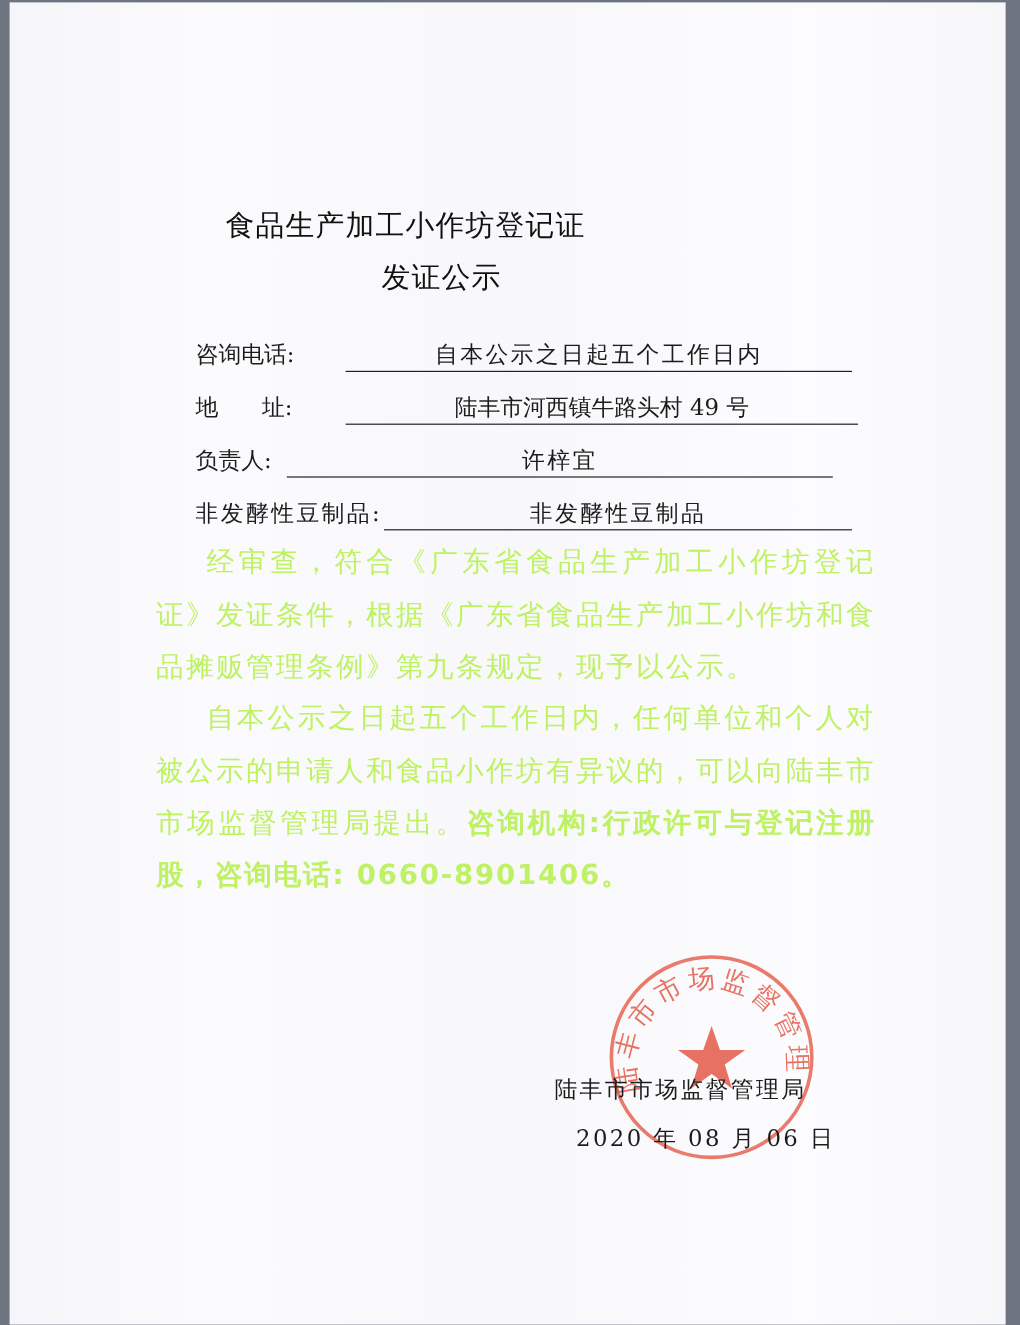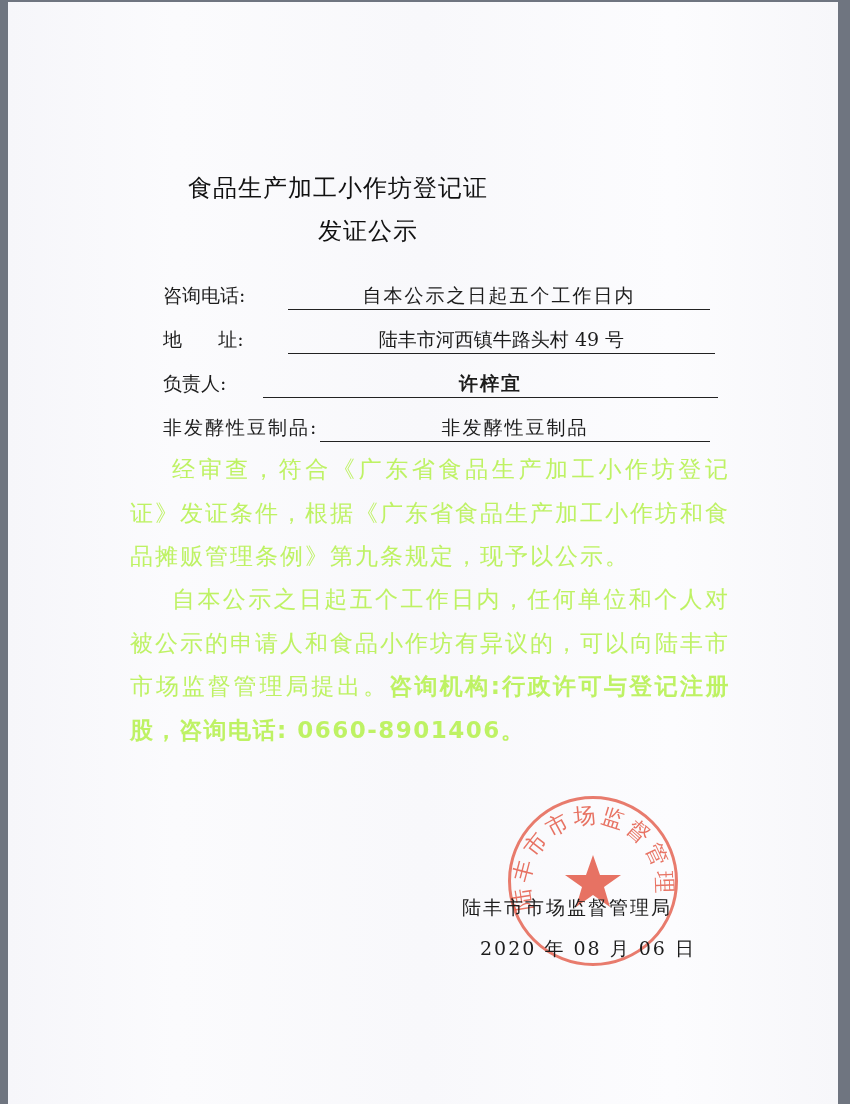--- a/index.html
+++ b/index.html
@@ -53,21 +53,21 @@
   <span class="uline" style="left:125px; top:0; width:422px; letter-spacing:2px;">自本公示之日起五个工作日内</span>
 </div>
 
 <div class="field" style="left:163px; top:327px;">
   <span class="lbl" style="left:0; top:0; white-space:pre;">地      址:</span>
   <span class="uline" style="left:125px; top:0; width:427px;">陆丰市河西镇牛路头村 49 号</span>
 </div>
 
 <div class="field" style="left:163px; top:371px;">
   <span class="lbl" style="left:0; top:0;">负责人:</span>
-  <span class="uline" style="left:100px; top:0; width:455px; letter-spacing:2px;font-weight:bold;">许梓宜</span>
+  <span class="uline" style="left:76px; top:0; width:455px; letter-spacing:2px;">许梓宜</span>
 </div>
 
 <div class="field" style="left:163px; top:415px;">
   <span class="lbl" style="left:0; top:0; letter-spacing:2px;">非发酵性豆制品:</span>
   <span class="uline" style="left:157px; top:0; width:390px; letter-spacing:2px;">非发酵性豆制品</span>
 </div>
 
 <div class="para indent" style="top:448px;">经审查，符合《广东省食品生产加工小作坊登记证》发证条件，根据《广东省食品生产加工小作坊和食品摊贩管理条例》第九条规定，现予以公示。</div>
 
 <div class="para indent" style="top:578px;">

